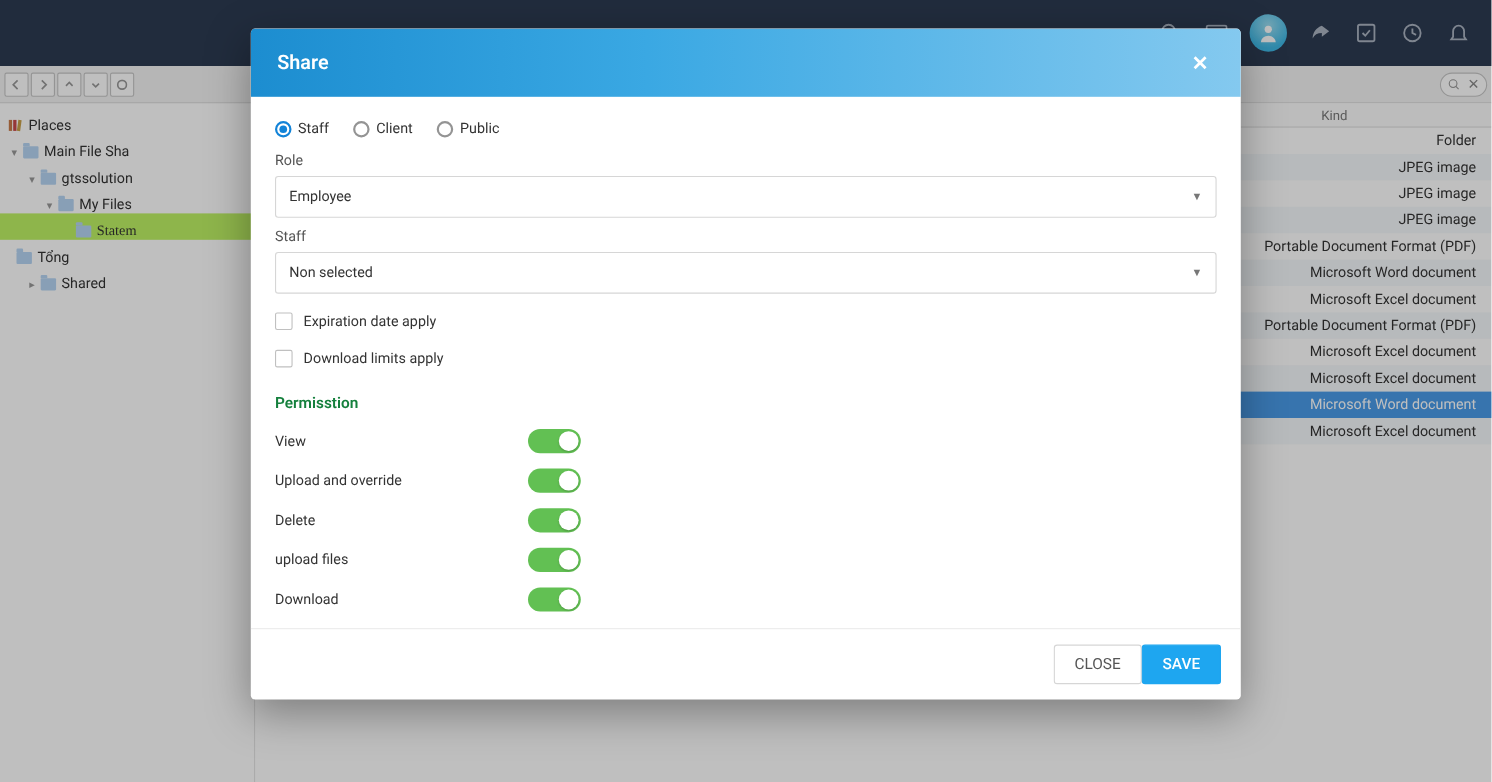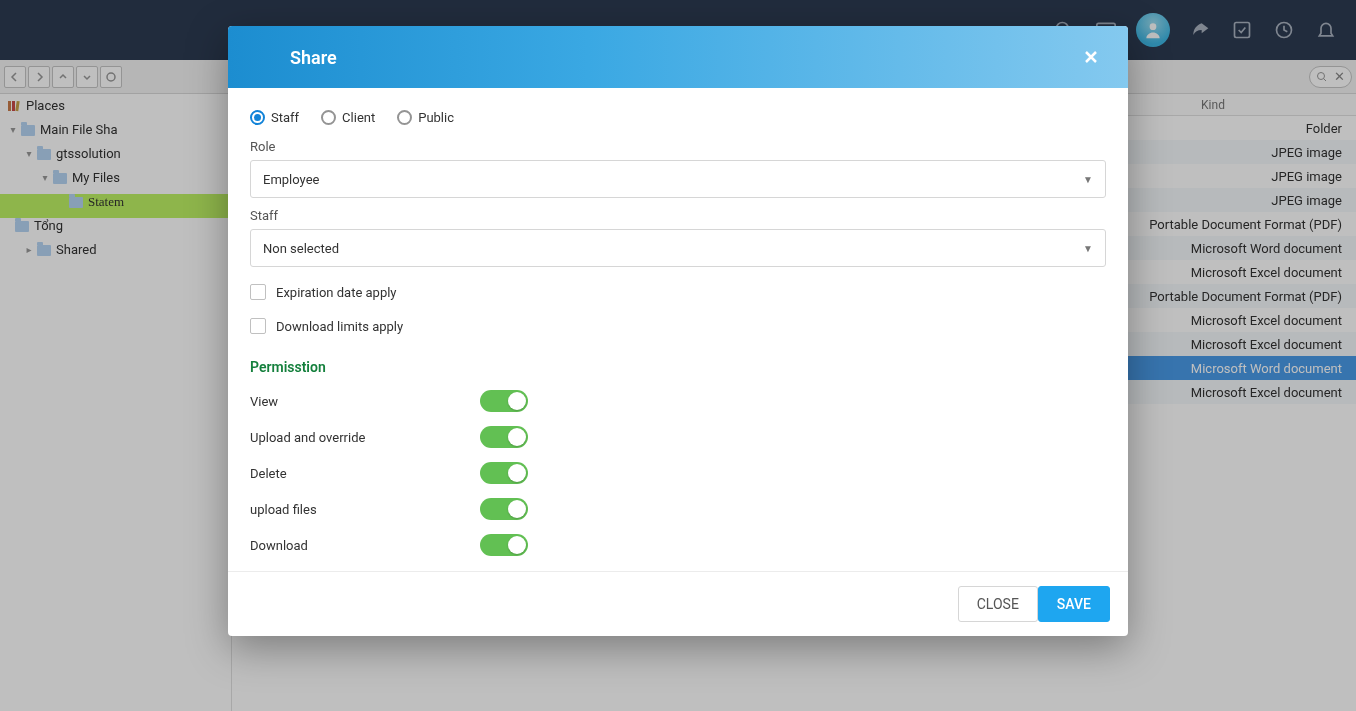--- a/index.html
+++ b/index.html
@@ -13,21 +13,21 @@
   .topbar .avatar svg { width:20px; height:20px; }
 
   
   .toolbar { position:absolute; top:60px; left:0; right:0; height:34px; background:#f3f3f3; border-bottom:1px solid #d8d8d8; display:flex; align-items:center; padding:0 4px; }
   .toolbar .navbtn { width:22px; height:22px; border:1px solid #c6c6c6; background:#fff; margin-right:2px; display:flex; align-items:center; justify-content:center; color:#888; border-radius:2px; }
   .toolbar .filler { flex:1; }
   .toolbar .pill { display:flex; align-items:center; height:22px; border:1px solid #c6c6c6; border-radius:11px; background:#fff; padding:0 6px; color:#888; gap:6px; }
 
   
   .sidebar { position:absolute; top:94px; left:0; bottom:0; width:232px; background:#fff; border-right:1px solid #e1e1e1; padding-top:4px; overflow:hidden; }
-  .tree-row { display:flex; align-items:flex-start; height:24px; color:#333; font-size:13px; white-space:nowrap; cursor:pointer; }
+  .tree-row { display:flex; align-items:flex-end; height:24px; color:#333; font-size:13px; white-space:nowrap; cursor:pointer; }
   .tree-row .tw { width:14px; height:14px; display:flex; align-items:center; justify-content:center; color:#999; font-size:10px; }
   .tree-row .ic { width:16px; height:16px; margin-right:4px; display:flex; align-items:center; justify-content:center; }
   .folder-ic { width:14px; height:11px; background:#b6d5f3; border-radius:1px; position:relative; }
   .folder-ic::before { content:""; position:absolute; top:-3px; left:0; width:6px; height:3px; background:#b6d5f3; border-radius:1px 1px 0 0; }
   .tree-row.selected { background:#bef264;font-family:Liberation Serif, serif; }
 
   
   .filetable { position:absolute; top:94px; left:232px; right:0; bottom:0; background:#fff; }
   .ft-head { height:22px; background:#fbfbfb; border-bottom:1px solid #e0e0e0; display:flex; align-items:center; color:#777; font-size:12px; }
   .ft-head .col-size { flex:0 0 90px; text-align:right; padding-right:10px; border-right:1px solid #e6e6e6; }
@@ -37,21 +37,21 @@
   .ft-row:nth-child(even){ background:#f5f8fb; }
   .ft-row.sel { background:#4a9be8; color:#fff; }
   .ft-row .c1 { flex:0 0 780px; } 
   .ft-row .c-size { flex:0 0 90px; text-align:right; padding-right:10px; }
   .ft-row .c-kind { flex:1; text-align:right; padding-right:14px; }
 
   
   .backdrop { position:absolute; inset:0; background:rgba(0,0,0,0.25); }
   .modal { position:absolute; top:26px; left:50%; transform:translateX(-50%); width:900px; background:#fff; border-radius:4px; overflow:hidden; box-shadow:0 12px 40px rgba(0,0,0,0.35); }
   .modal-head { height:62px; background:linear-gradient(90deg,#1c8dd0 0%,#3aa8e3 40%,#84c9ef 100%); color:#fff; display:flex; align-items:center; justify-content:space-between; padding:0 24px; }
-  .modal-title { font-size:18px; font-weight:600;margin-left:38px; }
+  .modal-title { font-size:18px; font-weight:600; }
   .modal-close { width:26px; height:26px; display:flex; align-items:center; justify-content:center; color:#fff; cursor:pointer; font-size:18px; }
   .modal-body { padding:22px 22px 8px; max-height:540px; overflow:auto; }
   .radio-row { display:flex; align-items:center; gap:22px; margin-bottom:14px; }
   .radio-item { display:flex; align-items:center; gap:6px; cursor:pointer; }
   .radio { width:15px; height:15px; border:2px solid #949494; border-radius:50%; display:flex; align-items:center; justify-content:center; }
   .radio.checked { border-color:#1283d8; }
   .radio.checked::after { content:""; width:7px; height:7px; border-radius:50%; background:#1283d8; }
   .fieldlbl { font-size:13px; color:#555; margin-bottom:6px; margin-top:6px; }
   .select { height:38px; border:1px solid #d6d6d6; border-radius:3px; display:flex; align-items:center; padding:0 12px; justify-content:space-between; color:#333; margin-bottom:10px; cursor:pointer; }
   .select .caret { color:#777; font-size:10px; }

